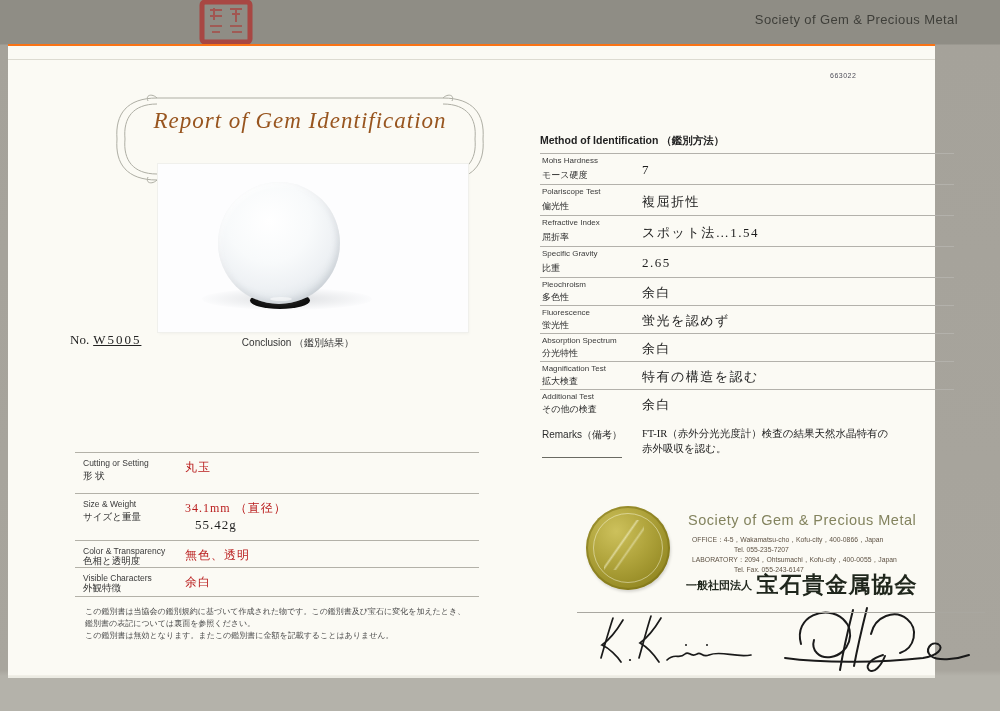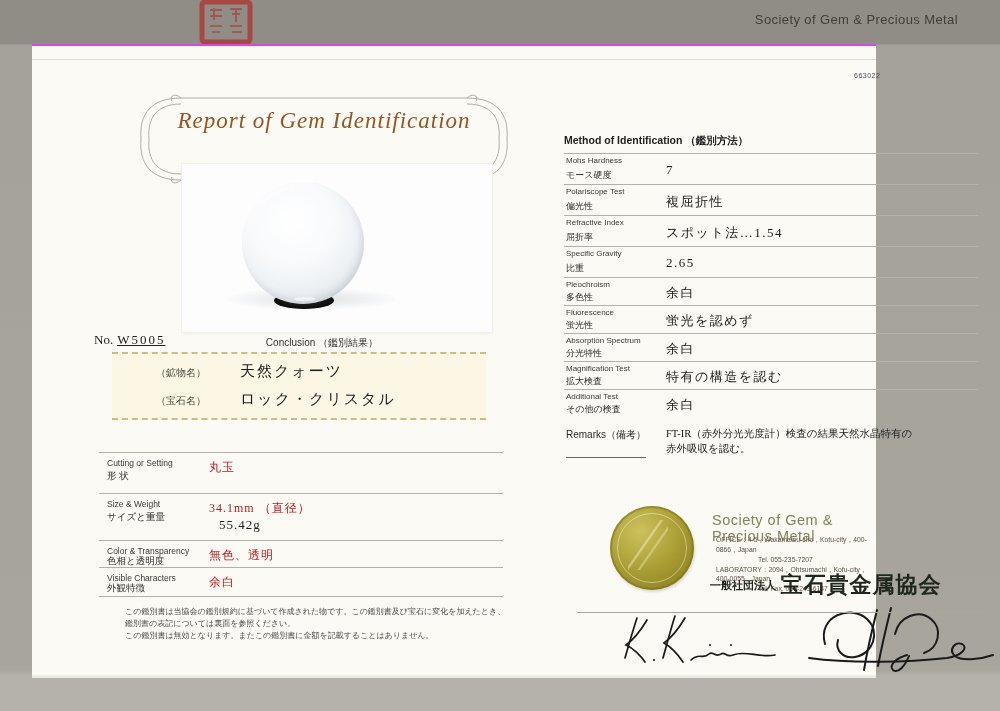--- a/index.html
+++ b/index.html
@@ -8,22 +8,22 @@
     font-family:"Liberation Sans","DejaVu Sans",sans-serif;
     background:linear-gradient(180deg,#8f8d85 0px,#8f8d85 44px,#a5a29a 45px,#a8a59d 670px,#b4b2aa 676px,#b4b2aa 711px);
   }
   .abs{position:absolute;}
   
   .backdrop-title{top:12px;right:42px;font-size:13px;color:#3f3f3a;letter-spacing:.4px;}
   
   .red-seal{left:194px;top:0;width:64px;height:58px;}
   
   .paper{
-    left:8px;top:44px;width:844px;height:630px;background:#fbfaf4;
-    border-top:2px solid #d946ef;box-shadow:0 2px 0 #ecebe3, inset 0 -1px 0 #f1efe7;margin-left:24px;
+    left:8px;top:44px;width:927px;height:630px;background:#fbfaf4;
+    border-top:2px solid #f97316;box-shadow:0 2px 0 #ecebe3, inset 0 -1px 0 #f1efe7;
   }
   .paper-hairline{left:0;top:13px;width:100%;height:1px;background:#dddbd1;}
   .serial{left:822px;top:26px;font-size:7px;color:#4d4d58;letter-spacing:.5px;}
   
   .title-block{left:87px;top:38px;width:410px;height:110px;}
   .title-en{left:0;top:24px;width:100%;text-align:center;
     font-family:"Liberation Serif","DejaVu Serif",serif;font-style:italic;
     font-size:23px;color:#98551f;letter-spacing:1px;}
   .title-ja{left:14px;top:62px;width:100%;text-align:center;font-size:15px;
     color:#b9912c;letter-spacing:14px;font-weight:bold;}
@@ -52,21 +52,21 @@
   .props{left:67px;top:406px;width:404px;}
   .prow{position:relative;border-top:1px solid #b3b1a8;}
   .prow:last-child{border-bottom:1px solid #b3b1a8;}
   .plabel-en{position:absolute;left:8px;top:5px;font-size:8.5px;color:#3a3a3a;}
   .plabel-ja{position:absolute;left:8px;top:17px;font-size:9.5px;color:#2c2c2c;}
   .pvalue{position:absolute;left:110px;top:6px;font-size:12px;color:#b91c1c;letter-spacing:1px;
     font-family:"Liberation Serif","DejaVu Serif",serif;}
   .pvalue2{position:absolute;left:120px;top:23px;font-size:13px;color:#1f1f1f;letter-spacing:1px;
     font-family:"Liberation Serif","DejaVu Serif",serif;}
   
-  .disclaimer{left:93px;top:560px;width:420px;font-size:8px;line-height:1.5;color:#4a4a4a;}
+  .disclaimer{left:77px;top:560px;width:420px;font-size:8px;line-height:1.5;color:#4a4a4a;}
   
   .method{left:532px;top:88px;width:414px;}
   .method-header{font-size:10.5px;font-weight:bold;color:#222;padding-bottom:5px;}
   .mrow{position:relative;height:27px;border-top:1px solid #b3b1ab;}
   .mrow:last-of-type{border-bottom:1px solid #b3b1ab;}
   .mlabel-en{position:absolute;left:2px;top:2px;font-size:8px;color:#3a3a3a;white-space:nowrap;}
   .mlabel-ja{position:absolute;left:2px;top:13px;font-size:9px;color:#2c2c2c;white-space:nowrap;}
   .mvalue{position:absolute;left:102px;top:6px;font-size:13px;color:#1d1d1d;letter-spacing:1.5px;
     font-family:"Liberation Serif","DejaVu Serif",serif;white-space:nowrap;}
   .remarks{position:relative;margin-top:9px;}
@@ -133,30 +133,20 @@
     <div class="abs stand"></div>
     <div class="abs ball"></div>
     <div class="abs stand-glint"></div>
   </div>
 
   <div class="abs no-block">
     <span>No.</span><span class="no-value">W5005</span>
   </div>
 
   <div class="abs conclusion-header">Conclusion （鑑別結果）</div>
-  <div class="abs conclusion-band">
-    <div class="conc-row" style="top:12px;">
-      <span class="conc-label">（鉱物名）</span>
-      <span class="conc-value">天然クォーツ</span>
-    </div>
-    <div class="conc-row" style="top:40px;">
-      <span class="conc-label">（宝石名）</span>
-      <span class="conc-value">ロック・クリスタル</span>
-    </div>
-  </div>
 
   <div class="abs props">
     <div class="prow" style="height:40px;">
       <span class="plabel-en">Cutting or Setting</span>
       <span class="plabel-ja">形 状</span>
       <span class="pvalue">丸玉</span>
     </div>
     <div class="prow" style="height:46px;">
       <span class="plabel-en">Size &amp; Weight</span>
       <span class="plabel-ja">サイズと重量</span>

